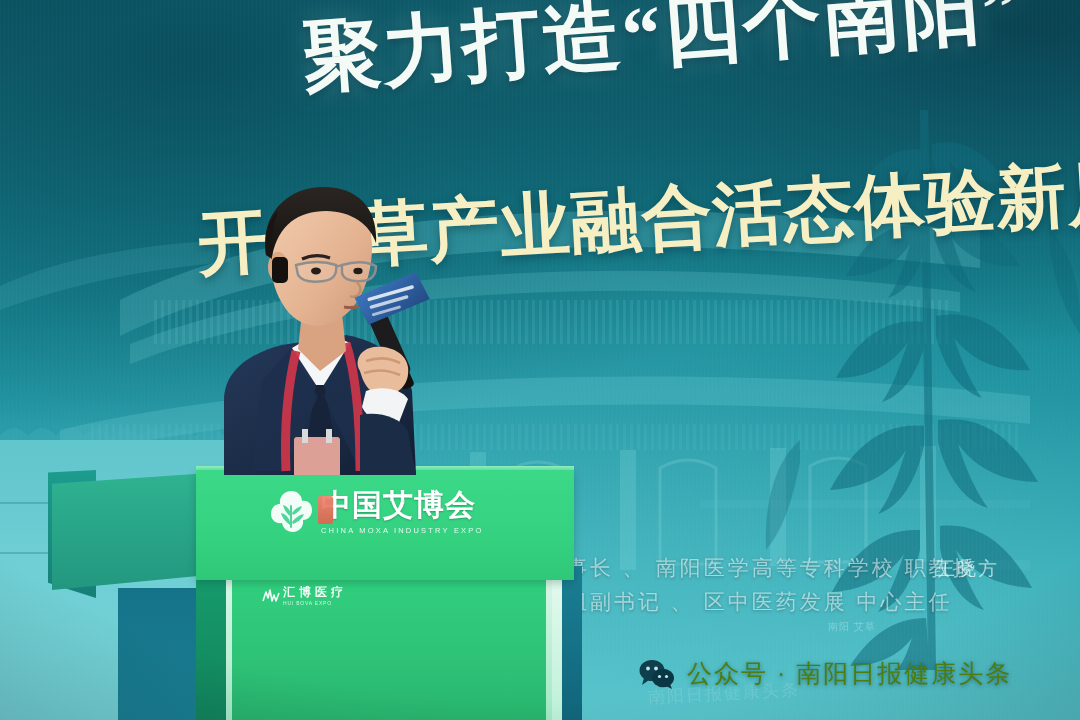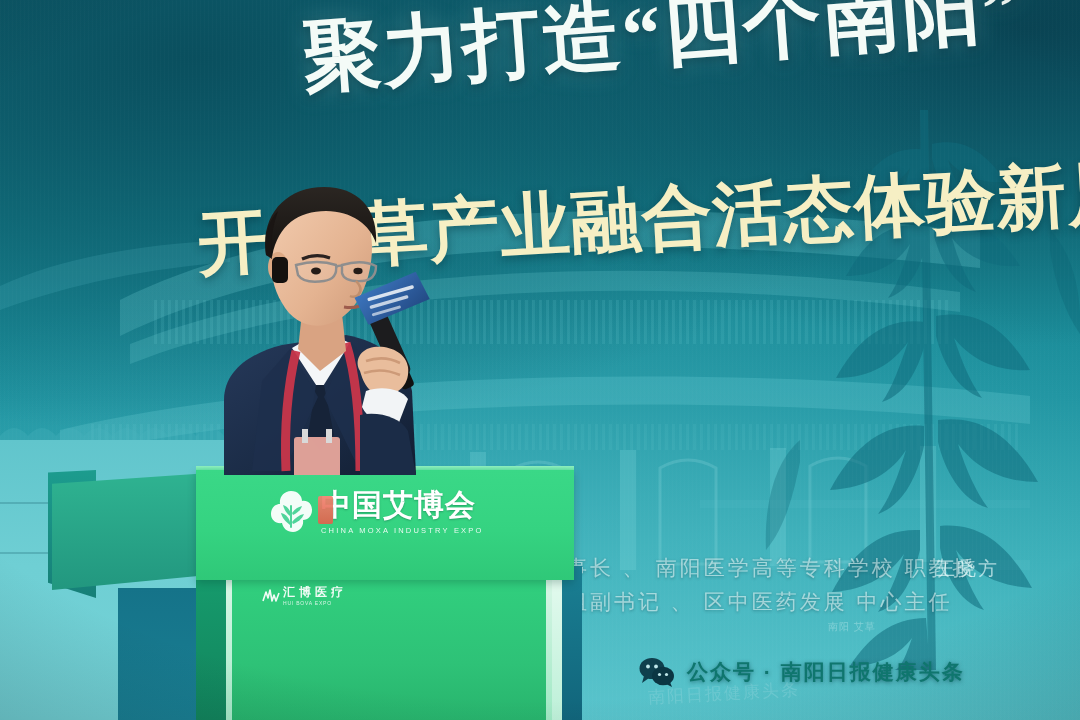--- a/index.html
+++ b/index.html
@@ -156,24 +156,23 @@
   
   .person { position:absolute; left:210px; top:185px; width:270px; height:290px; }
 
   
   .watermark {
     position:absolute; left:638px; top:657px;
     display:flex; align-items:center; gap:11px;
   }
   .wm-icon { width:38px; height:30px; }
   .wm-text {
-    font-size:21px; color:#0f766e; letter-spacing:2px; white-space:nowrap;
+    font-size:25px; color:#4d7c0f; letter-spacing:2px; white-space:nowrap;
     text-shadow:0 1px 4px rgba(0,45,55,.5);
     font-family:"Liberation Sans", sans-serif;
-    font-weight:bold;
   }
   .wm-ghost {
     position:absolute; left:648px; top:682px; font-size:17px;
     color:rgba(160,220,225,.30); letter-spacing:2px; white-space:nowrap;
     transform:rotate(-3deg);
   }
 </style>
 </head>
 <body>
 

